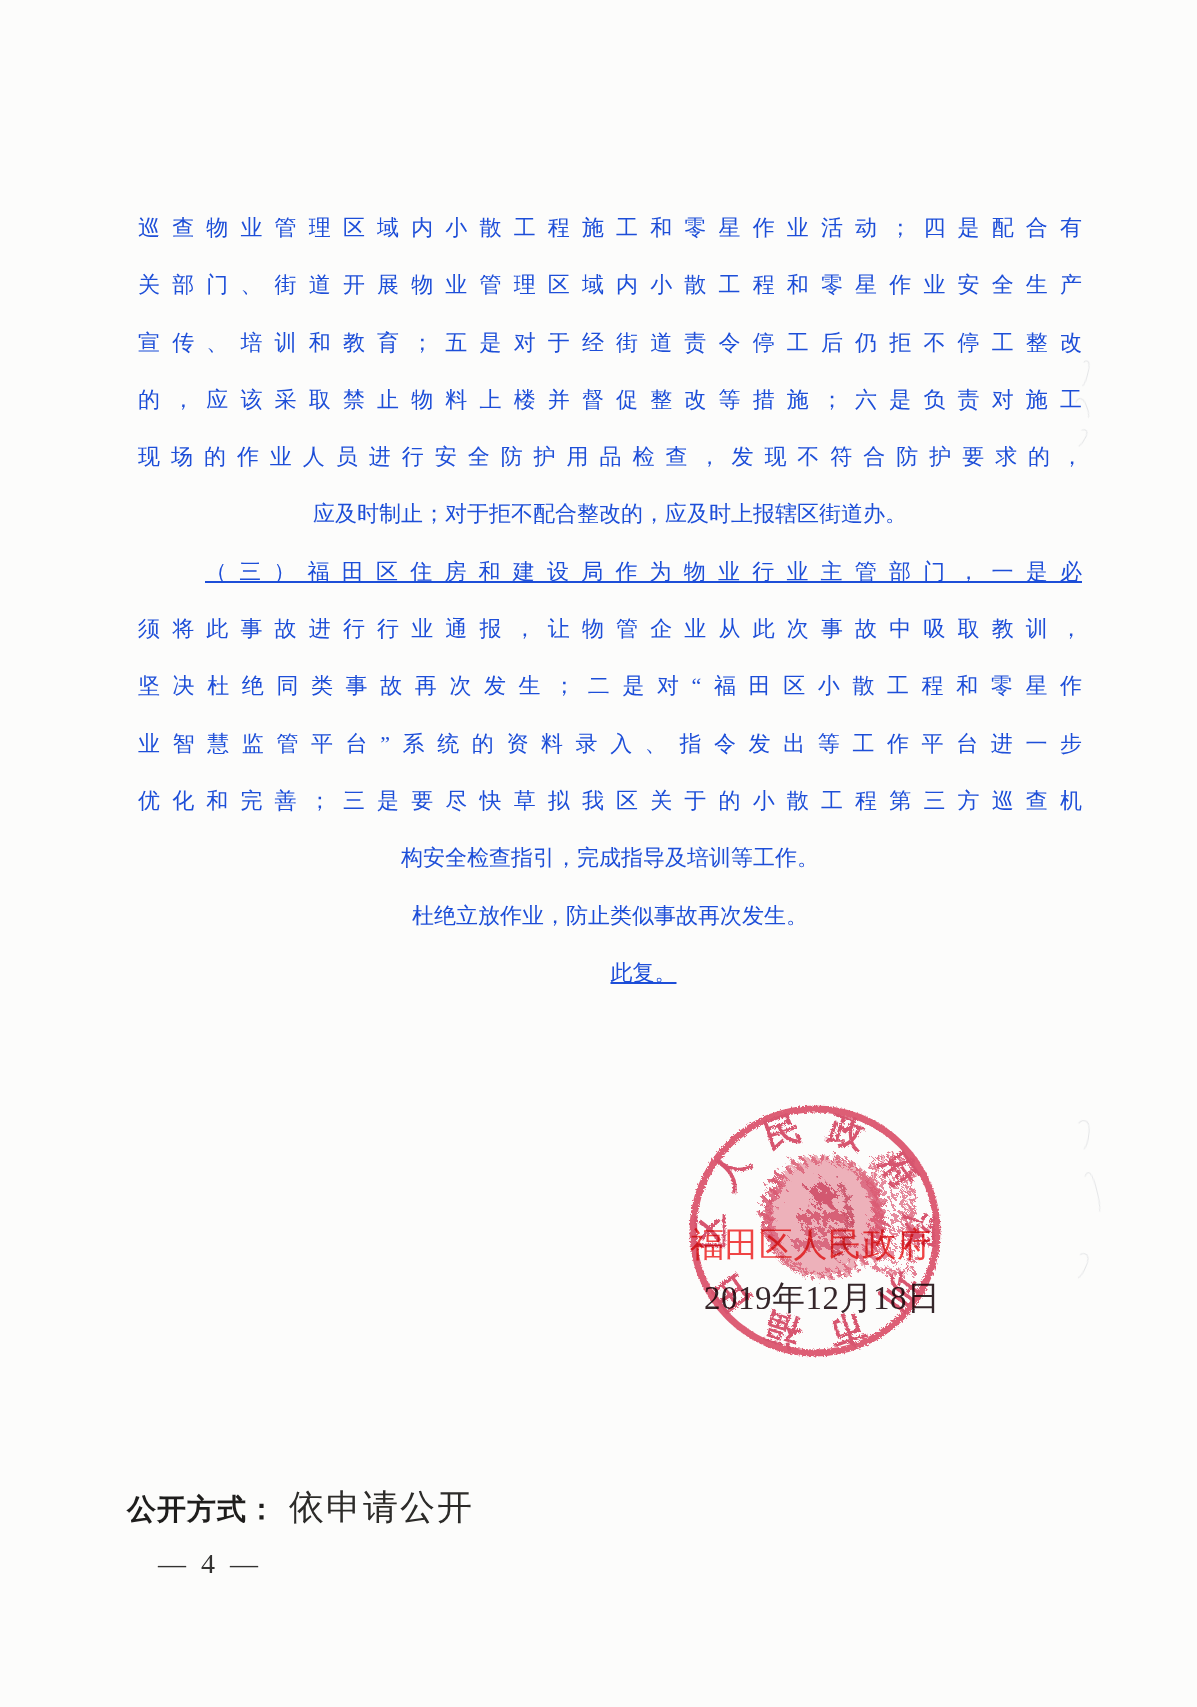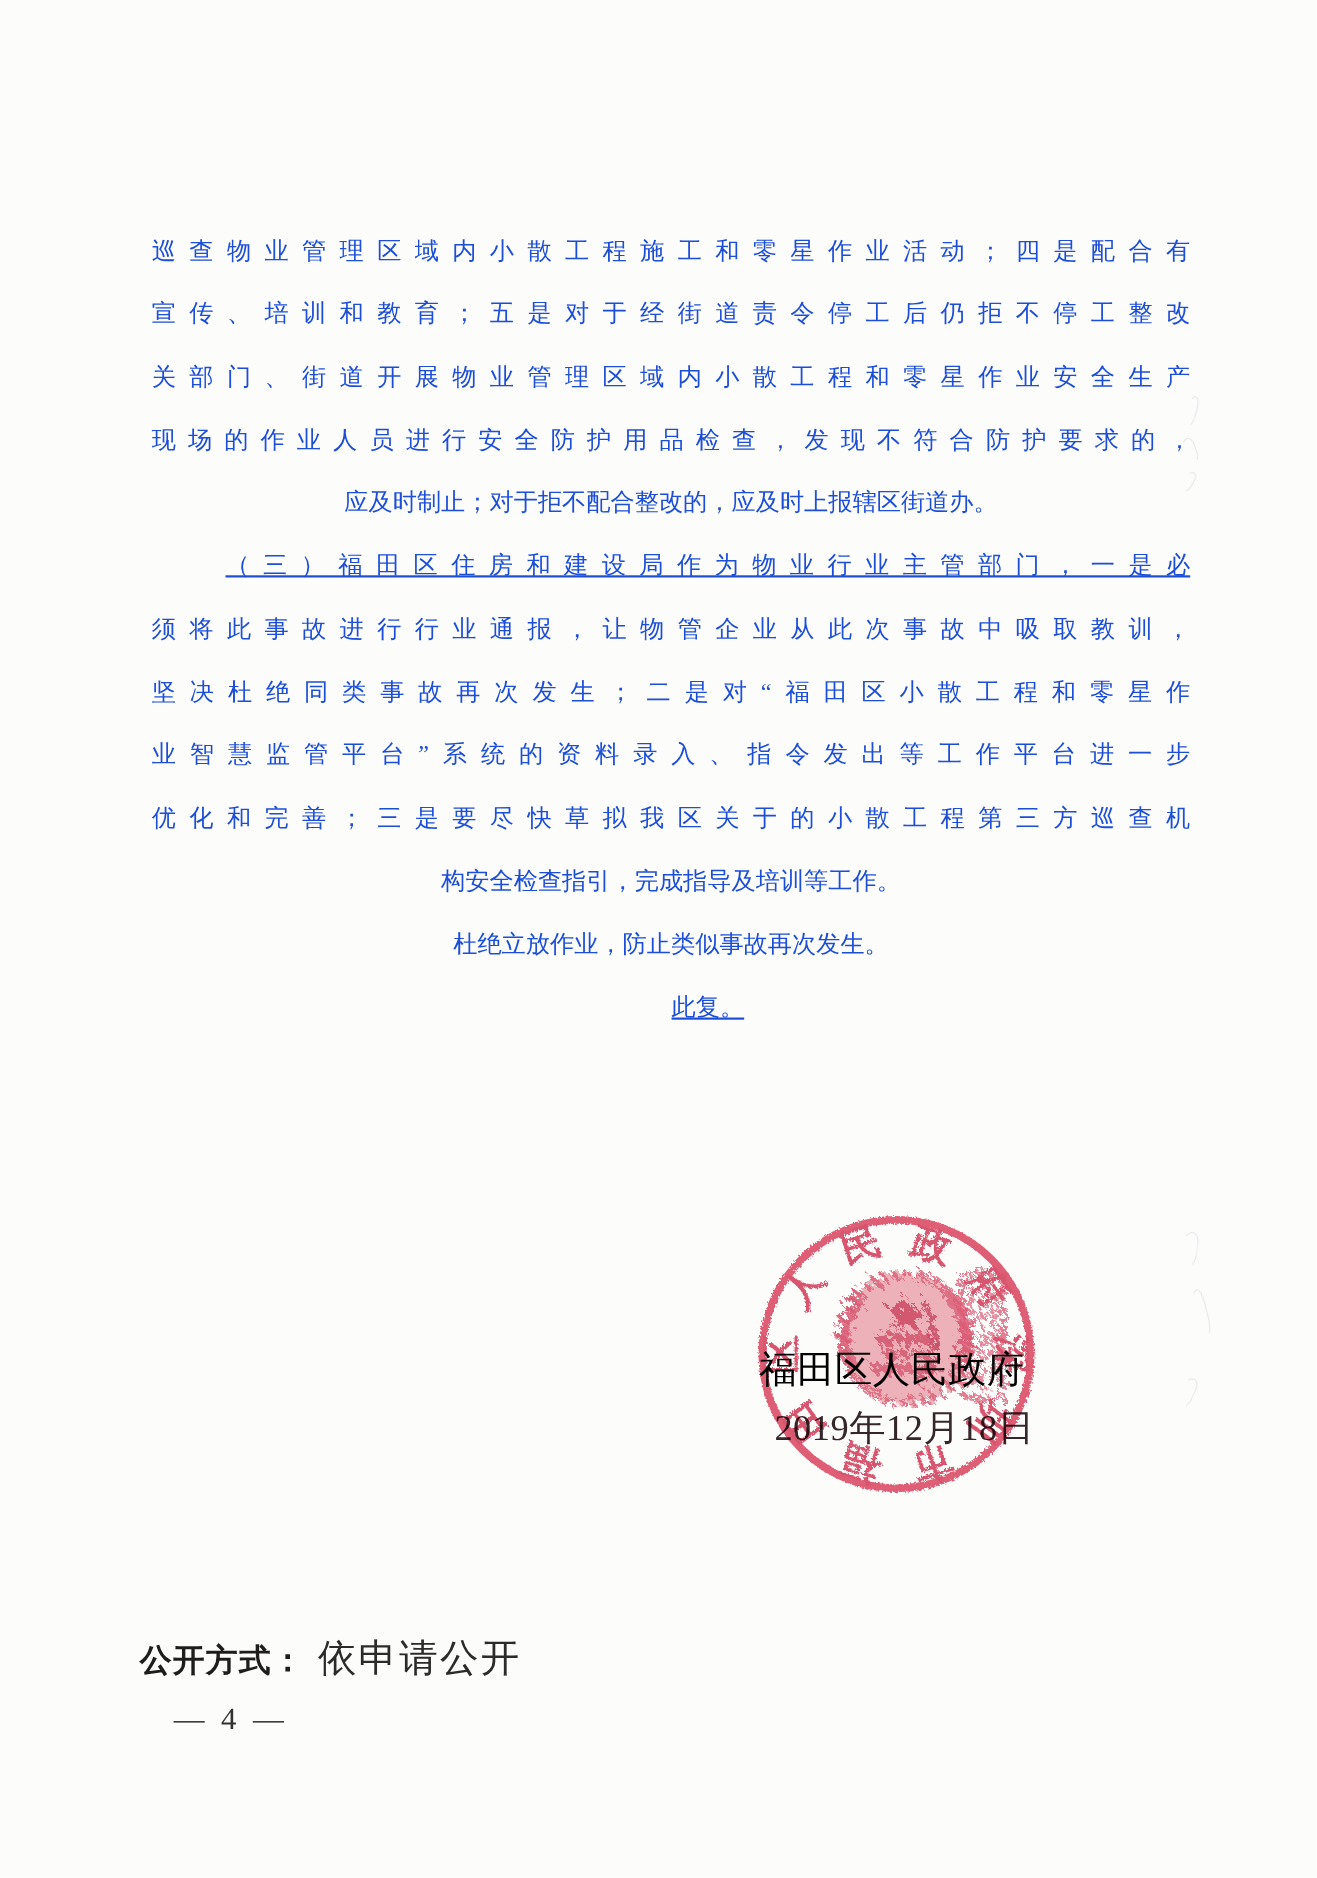--- a/index.html
+++ b/index.html
@@ -15,21 +15,21 @@
     font-size:22px;line-height:57.3px;color:#1d4ed8;
     letter-spacing:0;
   }
   .line{white-space:nowrap;text-align:center;}
   .line.j{white-space:normal;text-align:justify;text-align-last:justify;}
   .line.indent{text-indent:67px;text-decoration:underline;}
   .line.tight{letter-spacing:-1.1px;}
   
   .sig-name{
     position:absolute;left:690px;top:1222px;
-    font-size:34px;color:#000000;letter-spacing:0.5px;white-space:nowrap;
+    font-size:34px;color:#ef4444;letter-spacing:0.5px;white-space:nowrap;
   }
   .sig-date{
     position:absolute;left:704px;top:1276px;
     font-size:33px;color:#35262a;letter-spacing:0.5px;white-space:nowrap;
   }
   
   .stamp{
     position:absolute;left:665px;top:1081px;width:300px;height:300px;
     mix-blend-mode:multiply;opacity:0.95;pointer-events:none;
   }
@@ -63,22 +63,23 @@
   .s3{left:1075px;top:428px;width:8px;height:18px;transform:rotate(30deg);}
   .s4{left:1073px;top:1120px;width:14px;height:30px;transform:rotate(8deg);}
   .s5{left:1086px;top:1172px;width:10px;height:42px;transform:rotate(-14deg);}
   .s6{left:1072px;top:1252px;width:12px;height:26px;transform:rotate(24deg);}
 </style>
 </head>
 <body>
 
 <div class="doc-body">
   <div class="line j">巡查物业管理区域内小散工程施工和零星作业活动；四是配合有</div>
+  <div class="line j">关部门、街道开展物业管理区域内小散工程和零星作业安全生产</div>
   <div class="line j">宣传、培训和教育；五是对于经街道责令停工后仍拒不停工整改</div>
-  <div class="line j">关部门、街道开展物业管理区域内小散工程和零星作业安全生产</div>
+  <div class="line j">的，应该采取禁止物料上楼并督促整改等措施；六是负责对施工</div>
   <div class="line j tight">现场的作业人员进行安全防护用品检查，发现不符合防护要求的，</div>
   <div class="line">应及时制止；对于拒不配合整改的，应及时上报辖区街道办。</div>
   <div class="line j indent">（三）福田区住房和建设局作为物业行业主管部门，一是必</div>
   <div class="line j">须将此事故进行行业通报，让物管企业从此次事故中吸取教训，</div>
   <div class="line j">坚决杜绝同类事故再次发生；二是对“福田区小散工程和零星作</div>
   <div class="line j">业智慧监管平台”系统的资料录入、指令发出等工作平台进一步</div>
   <div class="line j">优化和完善；三是要尽快草拟我区关于的小散工程第三方巡查机</div>
   <div class="line">构安全检查指引，完成指导及培训等工作。</div>
   <div class="line">杜绝立放作业，防止类似事故再次发生。</div>
   <div class="line indent">此复。</div>

